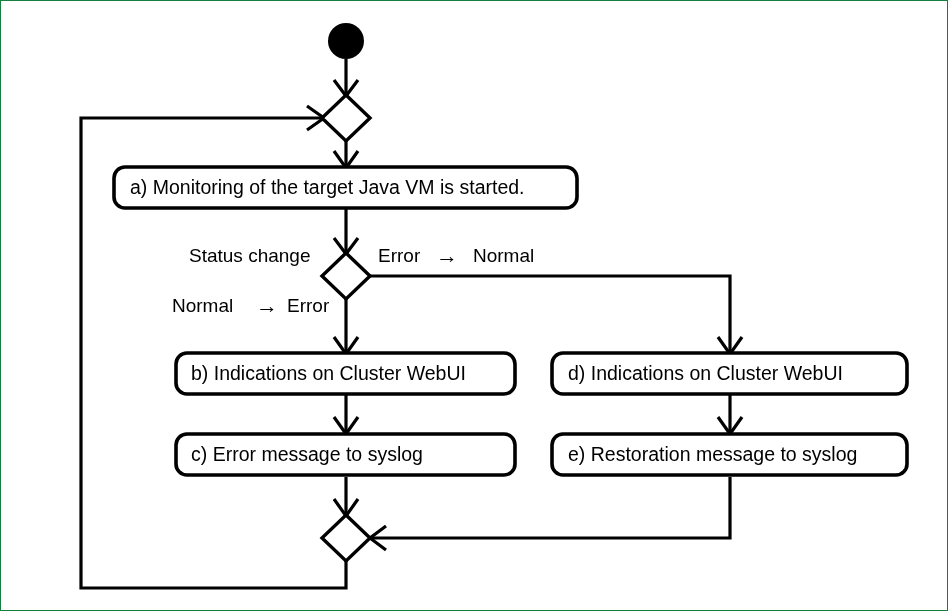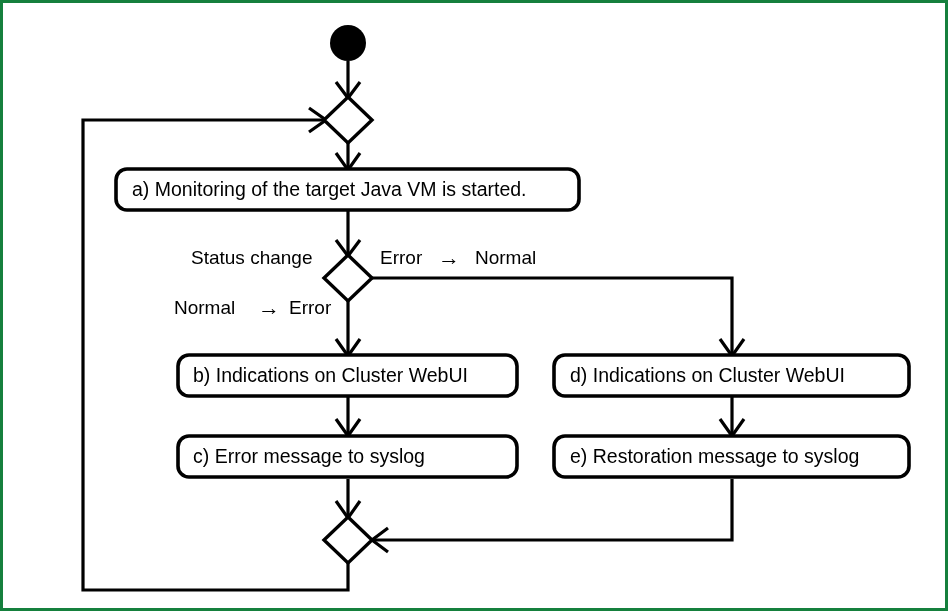--- a/index.html
+++ b/index.html
@@ -9,21 +9,21 @@
     background: #ffffff;
   }
   body {
     font-family: "Liberation Sans", sans-serif;
   }
   #canvas {
     position: relative;
     width: 948px;
     height: 611px;
     background: #ffffff;
-    border: 3px solid #15803d;
+    border: 1px solid #15803d;
     box-sizing: border-box;
     overflow: hidden;
   }
   #diagram-svg {
     position: absolute;
     left: 0;
     top: 0;
     width: 948px;
     height: 611px;
   }

